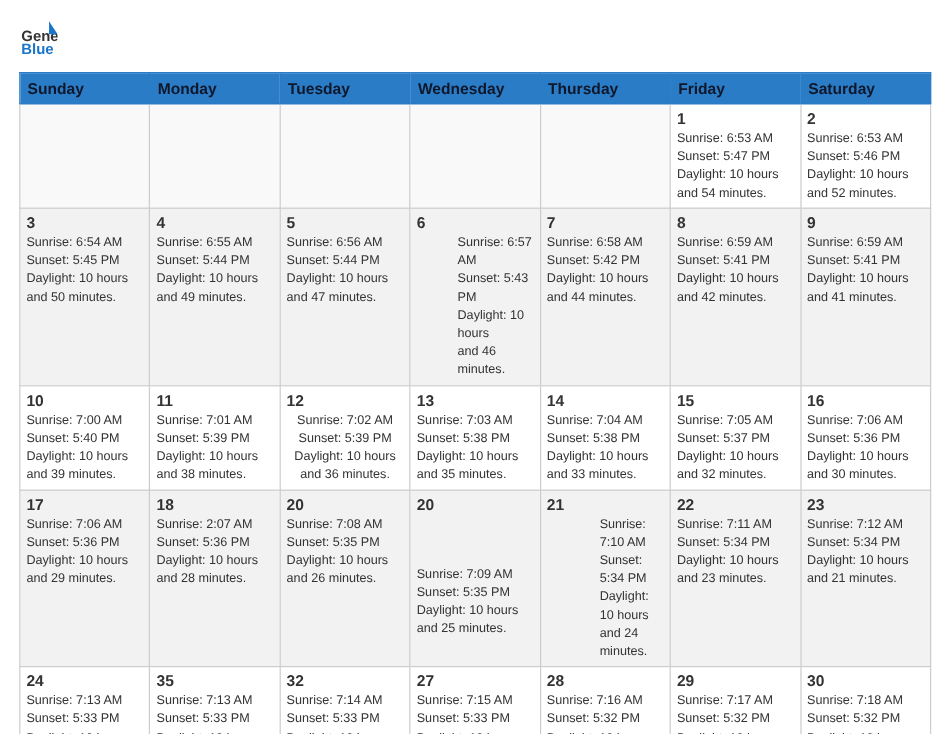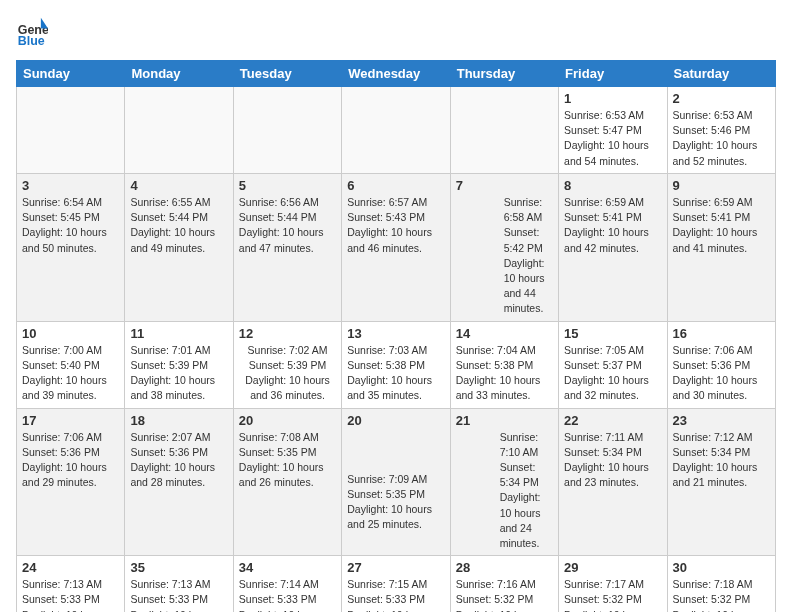--- a/index.html
+++ b/index.html
@@ -37,21 +37,21 @@
       font-size: 15px;
       color: #555;
     }
     table {
       width: 100%;
       border-collapse: collapse;
       table-layout: fixed;
     }
     th {
       background: #2a7cc7;
-      color: #ffffff;
+      color: #0f172a;
       text-align: left;
       padding: 5px 6px;
       font-size: 13px;
       border: 1px solid #2a7cc7;
     }
     td {
       border: 1px solid #ccc;
       vertical-align: top;
       padding: 4px 5px;
       font-size: 10.5px;
@@ -146,28 +146,28 @@
         </td>
         <td>
           <div class="day-num">5</div>
           <div class="day-info" style="white-space: pre-line;">Sunrise: 6:56 AM
 Sunset: 5:44 PM
 Daylight: 10 hours
 and 47 minutes.</div>
         </td>
         <td>
           <div class="day-num">6</div>
-          <div class="day-info" style="white-space: pre-line;">Sunrise: 6:57 AM
+          <div class="day-info" style="white-space: pre-line; margin-left: 34px;">Sunrise: 6:57 AM
 Sunset: 5:43 PM
 Daylight: 10 hours
 and 46 minutes.</div>
         </td>
         <td>
           <div class="day-num">7</div>
-          <div class="day-info" style="white-space: pre-line; margin-left: 48px;">Sunrise: 6:58 AM
+          <div class="day-info" style="white-space: pre-line;">Sunrise: 6:58 AM
 Sunset: 5:42 PM
 Daylight: 10 hours
 and 44 minutes.</div>
         </td>
         <td>
           <div class="day-num">8</div>
           <div class="day-info" style="white-space: pre-line;">Sunrise: 6:59 AM
 Sunset: 5:41 PM
 Daylight: 10 hours
 and 42 minutes.</div>
@@ -291,21 +291,21 @@
 and 20 minutes.</div>
         </td>
         <td>
           <div class="day-num">35</div>
           <div class="day-info" style="white-space: pre-line;">Sunrise: 7:13 AM
 Sunset: 5:33 PM
 Daylight: 10 hours
 and 19 minutes.</div>
         </td>
         <td>
-          <div class="day-num">34</div>
+          <div class="day-num">32</div>
           <div class="day-info" style="white-space: pre-line;">Sunrise: 7:14 AM
 Sunset: 5:33 PM
 Daylight: 10 hours
 and 18 minutes.</div>
         </td>
         <td>
           <div class="day-num">27</div>
           <div class="day-info" style="white-space: pre-line;">Sunrise: 7:15 AM
 Sunset: 5:33 PM
 Daylight: 10 hours

